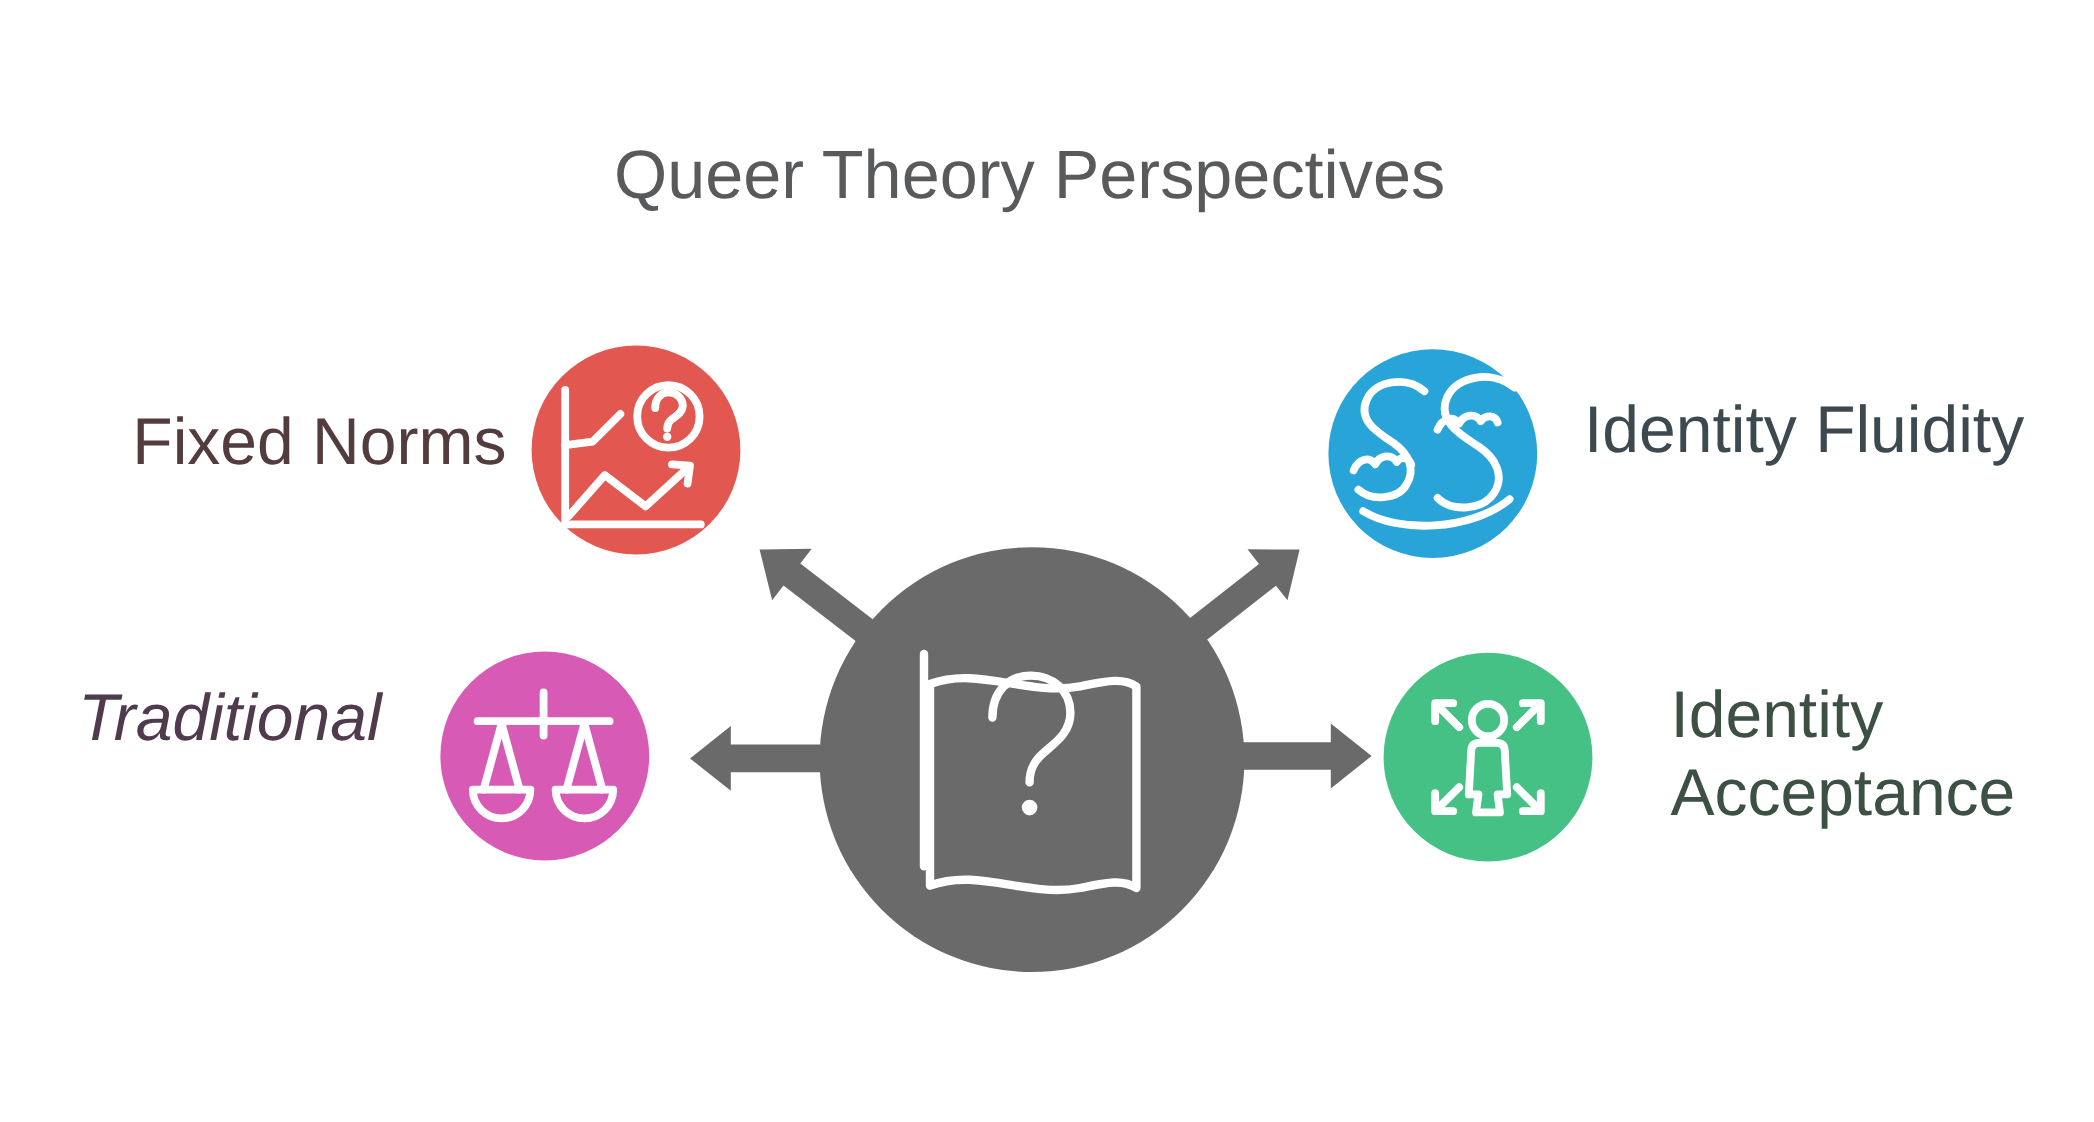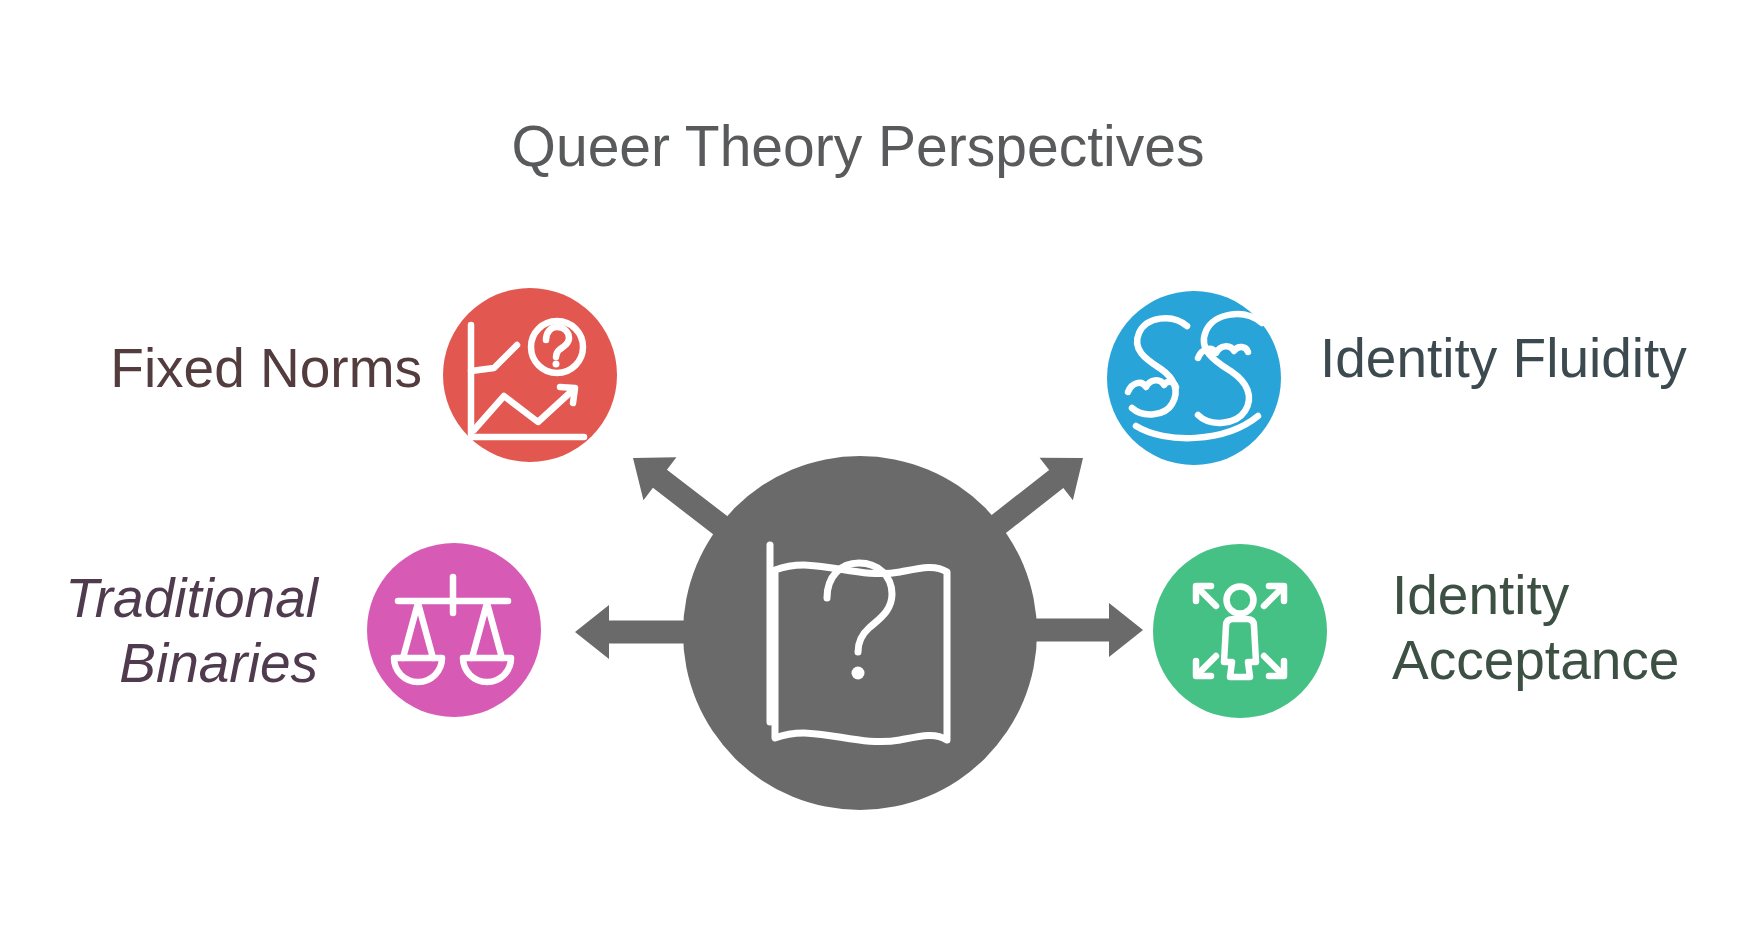--- a/index.html
+++ b/index.html
@@ -102,21 +102,20 @@
   </svg>
 
   <div id="title">Queer Theory Perspectives</div>
 
   <div id="label-fixed-norms" class="label">Fixed Norms</div>
 
   <div id="label-identity-fluidity" class="label">Identity Fluidity</div>
 
   <div id="label-traditional-binaries" class="label">
     <div>Traditional</div>
-    <div>Binaries</div>
   </div>
 
   <div id="label-broader-acceptance" class="label">
     <div>Identity</div>
     <div>Acceptance</div>
   </div>
 
 </div>
 
 </body></html>

